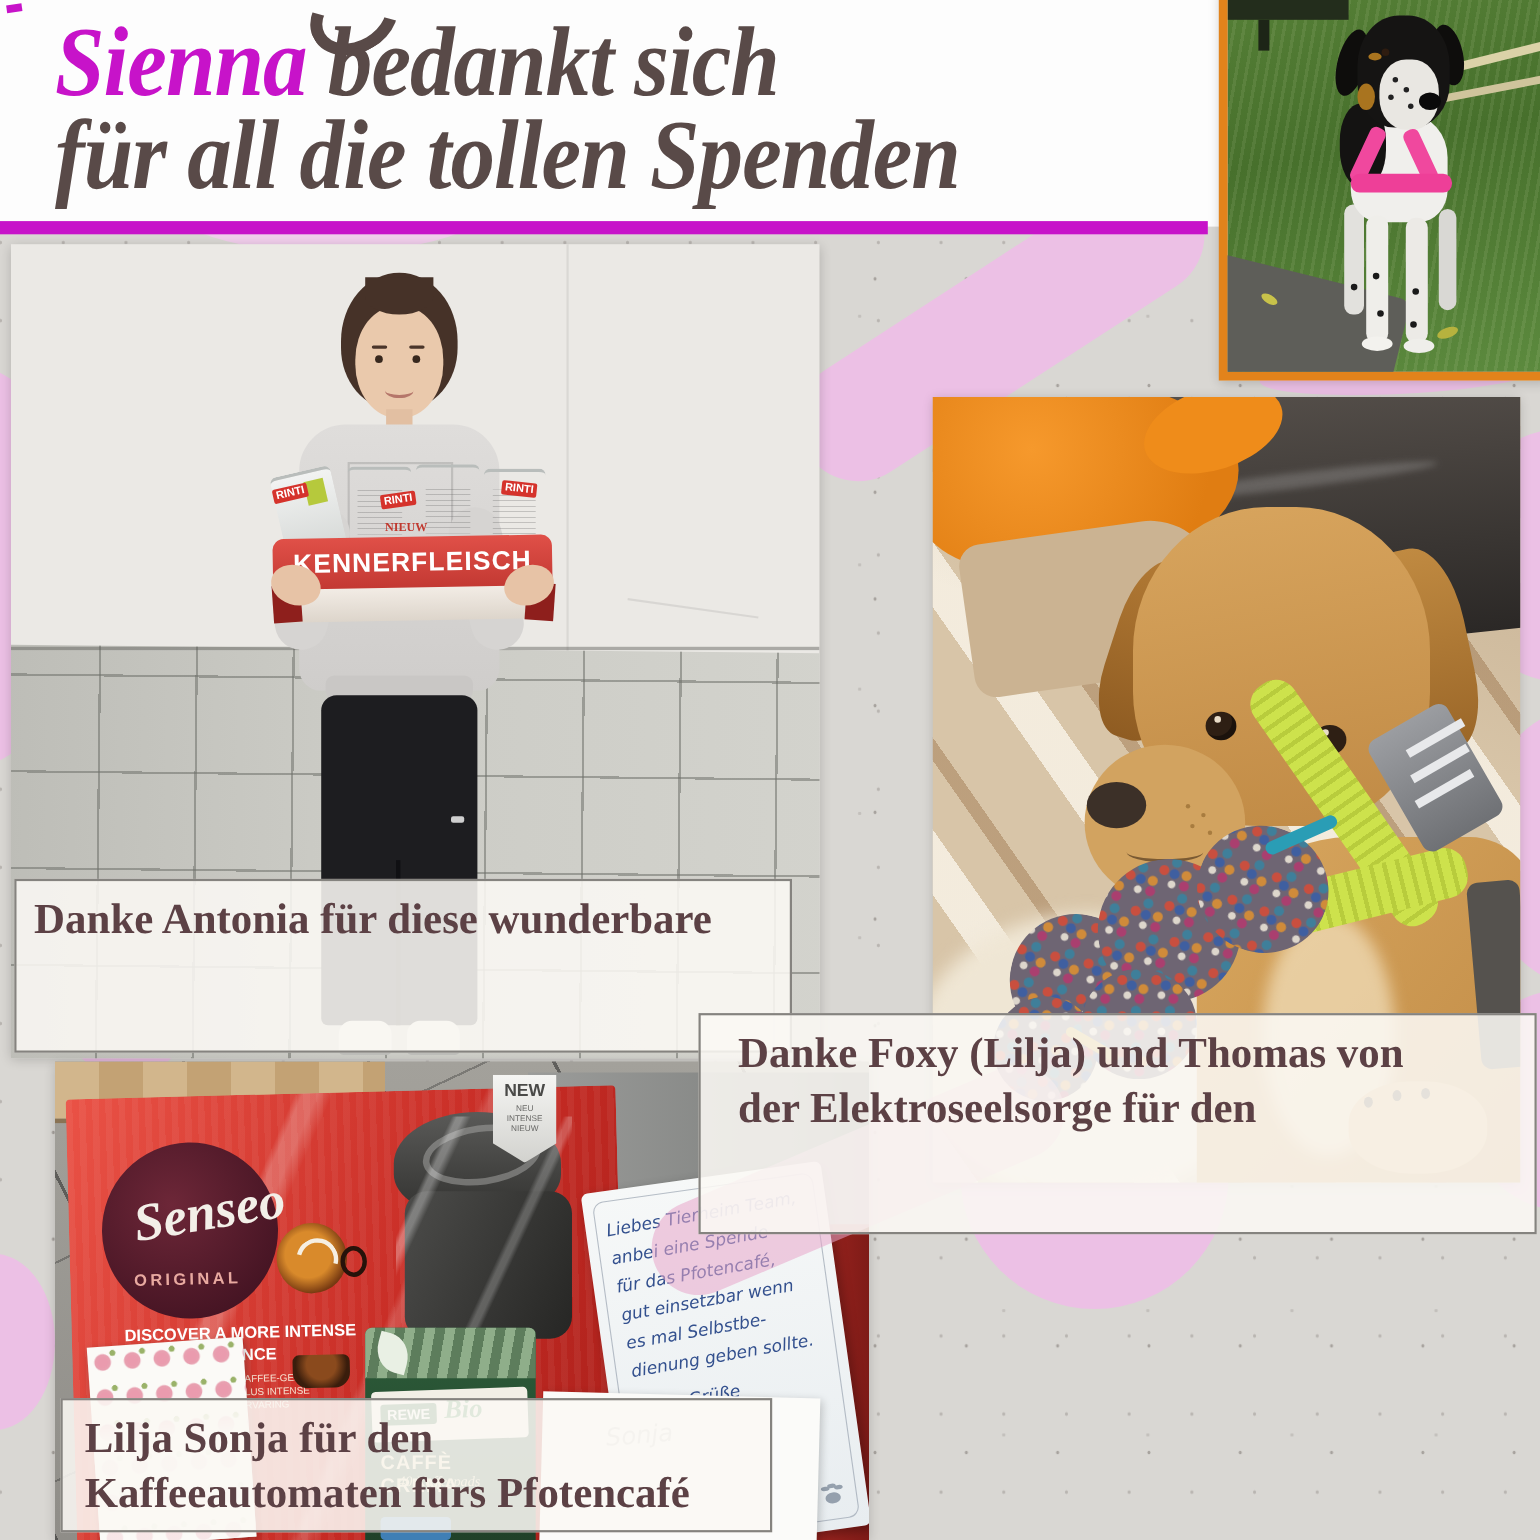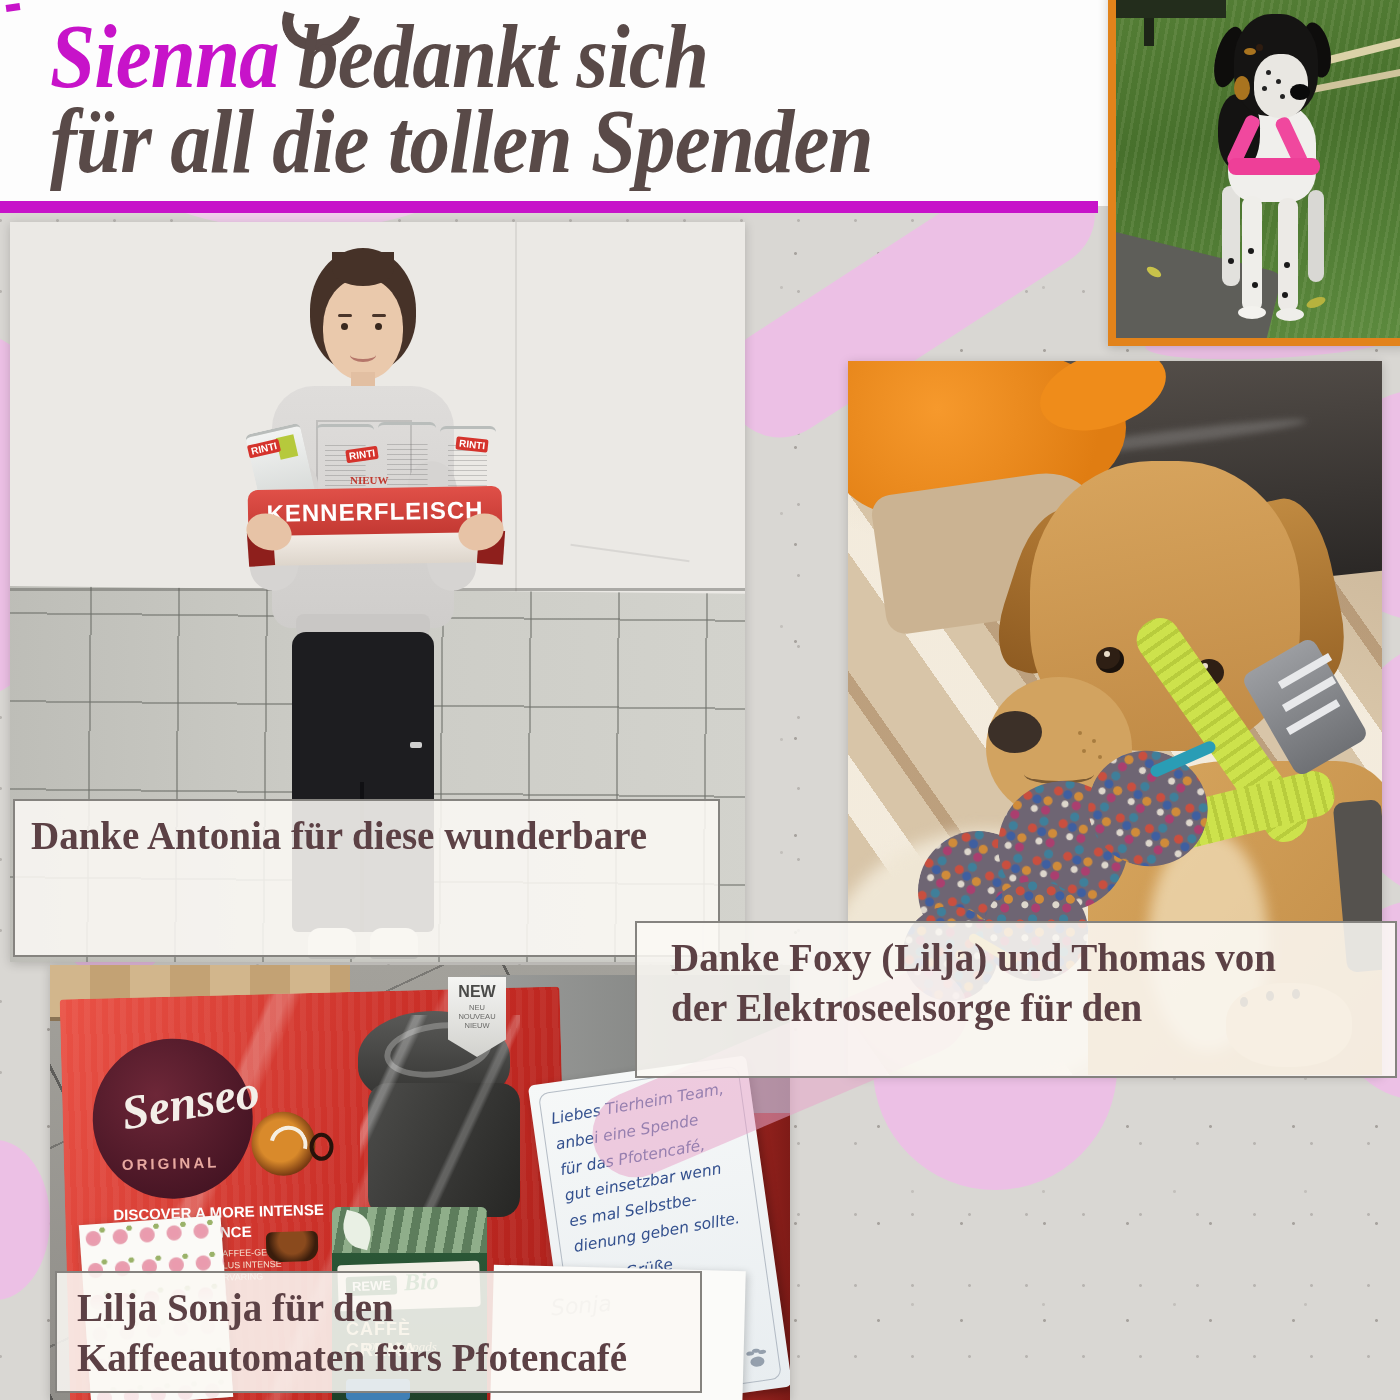--- a/index.html
+++ b/index.html
@@ -215,21 +215,21 @@
       <div class="ab" style="left:200px;top:238px;width:52px;height:30px;background:radial-gradient(circle at 50% 30%,#8a4a1d 0 40%,#3a1d0c 70%);border-radius:6px 6px 14px 14px;"></div>
     </div>
 
     <div class="ab" style="left:308px;top:46px;width:152px;height:94px;background:linear-gradient(#5a5a58,#323230);border-radius:50% 50% 40% 40%;"></div>
     <div class="ab" style="left:318px;top:118px;width:152px;height:134px;background:linear-gradient(115deg,#4c4c4a,#262624);border-radius:20px;"></div>
     <div class="ab" style="left:334px;top:58px;width:96px;height:42px;border:6px solid rgba(170,170,168,.5);border-radius:50%;transform:rotate(-8deg);"></div>
     <div class="ab" style="left:310px;top:50px;width:160px;height:200px;background:linear-gradient(115deg,transparent 0 20%,rgba(255,255,255,.3) 22% 24%,transparent 27% 60%,rgba(255,255,255,.22) 62% 64%,transparent 66%);"></div>
 
     <div class="ab" style="left:398px;top:12px;width:58px;height:80px;background:linear-gradient(#f5f5f3,#d2d2ce);clip-path:polygon(0 0,100% 0,100% 78%,50% 100%,0 78%);text-align:center;">
       <div style="font-family:'Liberation Sans',sans-serif;font-weight:700;font-size:16px;color:#4a4a48;margin-top:6px;">NEW</div>
-      <div style="font-family:'Liberation Sans',sans-serif;font-size:7.5px;color:#6a6a68;width:44px;margin:2px auto 0;line-height:9px;">NEU NOUVEAU NIEUW</div>
+      <div style="font-family:'Liberation Sans',sans-serif;font-size:7.5px;color:#6a6a68;width:44px;margin:2px auto 0;line-height:9px;">NEU INTENSE NIEUW</div>
     </div>
 
     <div class="ab" style="left:35px;top:255px;width:142px;height:182px;transform:rotate(-4deg);box-shadow:2px 3px 8px rgba(0,0,0,.25);
          background-color:#fbfaf7;
          background-image:
            linear-gradient(180deg,rgba(251,250,247,0) 0 62px,rgba(251,250,247,.78) 84px 100%),
            radial-gradient(circle at 50% 45%,rgba(233,150,170,.95) 0 5px,rgba(224,120,145,.7) 5px 7px,transparent 8px),
            radial-gradient(circle at 85% 20%,rgba(130,160,70,.8) 0 2.5px,transparent 3px);
          background-size:100% 100%,27px 32px,27px 32px;"></div>
 
@@ -265,21 +265,21 @@
     <div class="ab" style="left:442px;top:303px;width:252px;height:140px;transform:rotate(1.5deg);background:#fbfbf9;box-shadow:2px 2px 8px rgba(0,0,0,.2);">
       <span style="position:absolute;left:58px;top:26px;font-family:'DejaVu Sans',sans-serif;font-style:italic;font-size:22px;color:rgba(120,120,128,.35);transform:rotate(-6deg);">Sonja</span>
     </div>
   </div>
 
   <div class="ab decor-over" style="left:580px;top:1030px;width:400px;height:86px;border-radius:44px;background:rgba(232,166,202,.55);transform:rotate(-23deg);"></div>
 
   <div class="ab cap" style="left:13px;top:799px;width:707px;height:158px;">
     <span>Danke Antonia für diese wunderbare</span>
   </div>
-  <div class="ab cap" style="left:635px;top:921px;width:762px;height:157px;padding-left:34px;">
+  <div class="ab cap" style="left:635px;top:921px;width:762px;height:201px;padding-left:34px;">
     <span>Danke Foxy (Lilja) und Thomas von</span>
     <span>der Elektroseelsorge für den</span>
   </div>
   <div class="ab cap" style="left:55px;top:1271px;width:647px;height:122px;padding-left:20px;">
     <span>Lilja Sonja für den</span>
     <span>Kaffeeautomaten fürs Pfotencafé</span>
   </div>
 
 </div>
 

